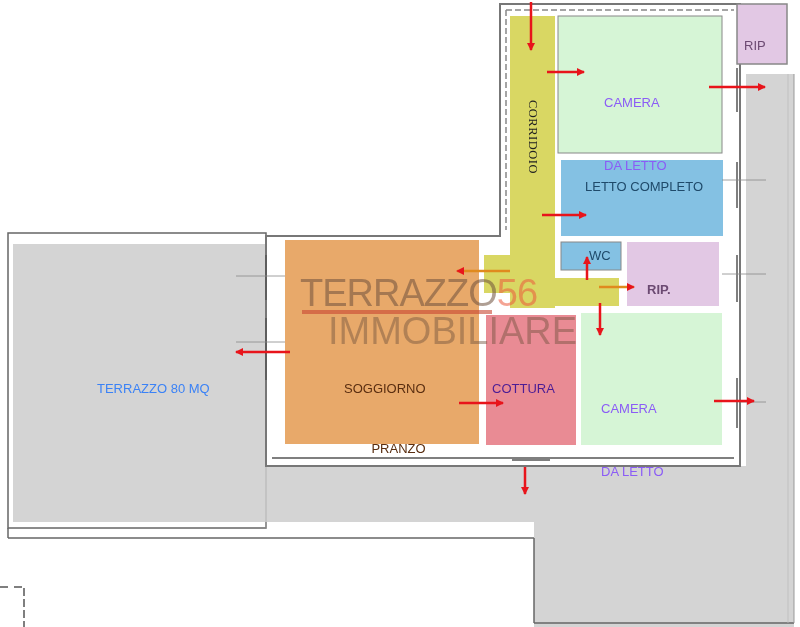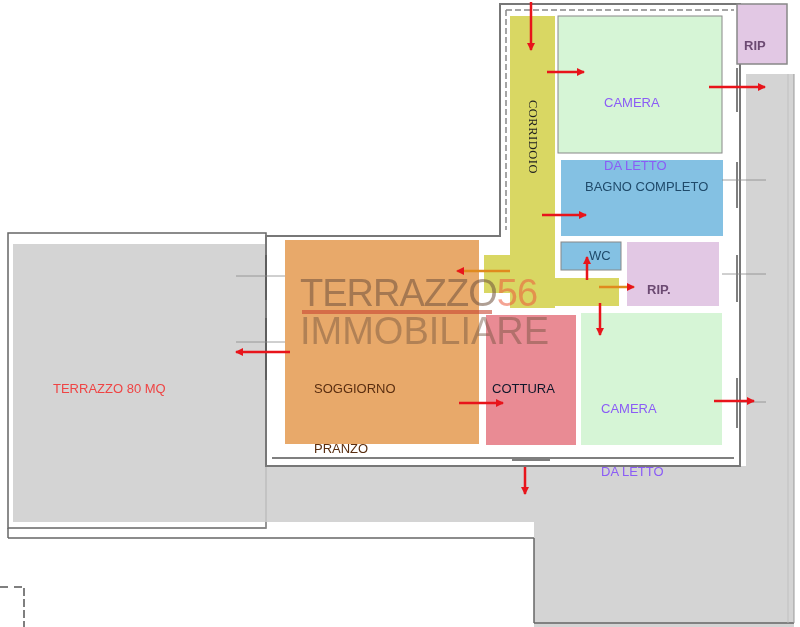--- a/index.html
+++ b/index.html
@@ -3,26 +3,26 @@
   <meta charset="utf-8">
   <style>
     html, body { margin: 0; padding: 0; background: #ffffff; }
     body { width: 800px; height: 627px; overflow: hidden; position: relative; font-family: "Liberation Sans", sans-serif; }
     #plan { position: absolute; left: 0; top: 0; width: 800px; height: 627px; }
     .lbl { position: absolute; font-family: "Liberation Sans", sans-serif; font-size: 13px; line-height: 21px; white-space: pre; }
     .lbl-green { color: #8b5cf6; }
     .lbl-blue { color: #1f4a6a; }
     .lbl-purple { color: #6c4a72; }
     .lbl-brown { color: #5a2e10; }
-    .lbl-red { color: #0f172a; }
-    .lbl-gray { color: #ef4444; }
+    .lbl-red { color: #4c1d95; }
+    .lbl-gray { color: #3b82f6; margin-left: 44px; }
     .corr { position: absolute; font-family: "Liberation Serif", serif; font-size: 12.5px; color: #222; writing-mode: vertical-rl; letter-spacing: 0.5px; }
     .wm1 { position: absolute; font-family: "Liberation Sans", sans-serif; font-size: 38px; color: rgba(110,80,60,0.55); letter-spacing: -1px; }
     .wm1 .num { color: rgba(235,90,60,0.55); }
-    .wm2 { position: absolute; font-family: "Liberation Sans", sans-serif; font-size: 38px; color: rgba(110,80,60,0.45); letter-spacing: 0px; }
+    .wm2 { position: absolute; font-family: "Liberation Sans", sans-serif; font-size: 38px; color: rgba(110,80,60,0.45); letter-spacing: 0px; margin-left: 28px; }
     .wm-bar { position: absolute; height: 4px; background: rgba(200,70,50,0.6); }
   </style>
 </head>
 <body>
 
 <svg id="plan" viewBox="0 0 800 627" xmlns="http://www.w3.org/2000/svg">
 
   <g>
     <rect x="8" y="233" width="258" height="295" fill="#ffffff" stroke="#666" stroke-width="1.5"></rect>
     <rect x="13" y="244" width="253" height="278" fill="#d4d4d4"></rect>
@@ -105,27 +105,27 @@
 <div class="wm1" style="left:300px; top:272px;">
   <span>TERRAZZO</span><span class="num">56</span>
 </div>
 <div class="wm-bar" style="left:302px; top:310px; width:190px;"></div>
 <div class="wm2" style="left:300px; top:310px;">IMMOBILIARE</div>
 
 <div class="lbl lbl-green" style="left:604px; top:50px;">
   <div>CAMERA</div>
   <div>DA LETTO</div>
 </div>
-<div class="lbl lbl-purple" style="left:744px; top:35px;font-weight:bold;">RIP</div>
+<div class="lbl lbl-purple" style="left:744px; top:35px;">RIP</div>
 <div class="corr" style="left:525px; top:100px;">CORRIDOIO</div>
-<div class="lbl lbl-blue" style="left:585px; top:176px;">BAGNO COMPLETO</div>
+<div class="lbl lbl-blue" style="left:585px; top:176px;">LETTO COMPLETO</div>
 <div class="lbl lbl-blue" style="left:589px; top:245px;">WC</div>
 <div class="lbl lbl-purple" style="left:647px; top:279px;font-weight:bold;">RIP.</div>
-<div class="lbl lbl-brown" style="left:314px; top:336px;">
+<div class="lbl lbl-brown" style="left:344px; top:336px;">
   <div>SOGGIORNO</div>
-  <div style="margin-top:-3px;">PRANZO</div>
+  <div style="margin-top:-3px;text-align:right;">PRANZO</div>
 </div>
 <div class="lbl lbl-red" style="left:492px; top:378px;">COTTURA</div>
 <div class="lbl lbl-green" style="left:601px; top:356px;">
   <div>CAMERA</div>
   <div>DA LETTO</div>
 </div>
 <div class="lbl lbl-gray" style="left:53px; top:378px;">TERRAZZO 80 MQ</div>
 
 </body></html>

